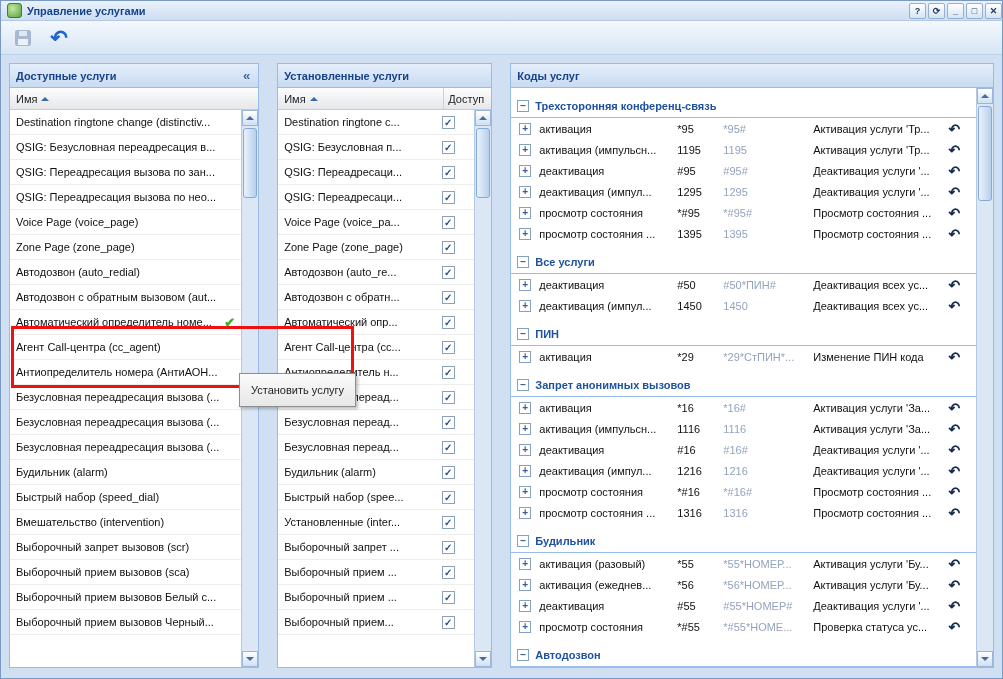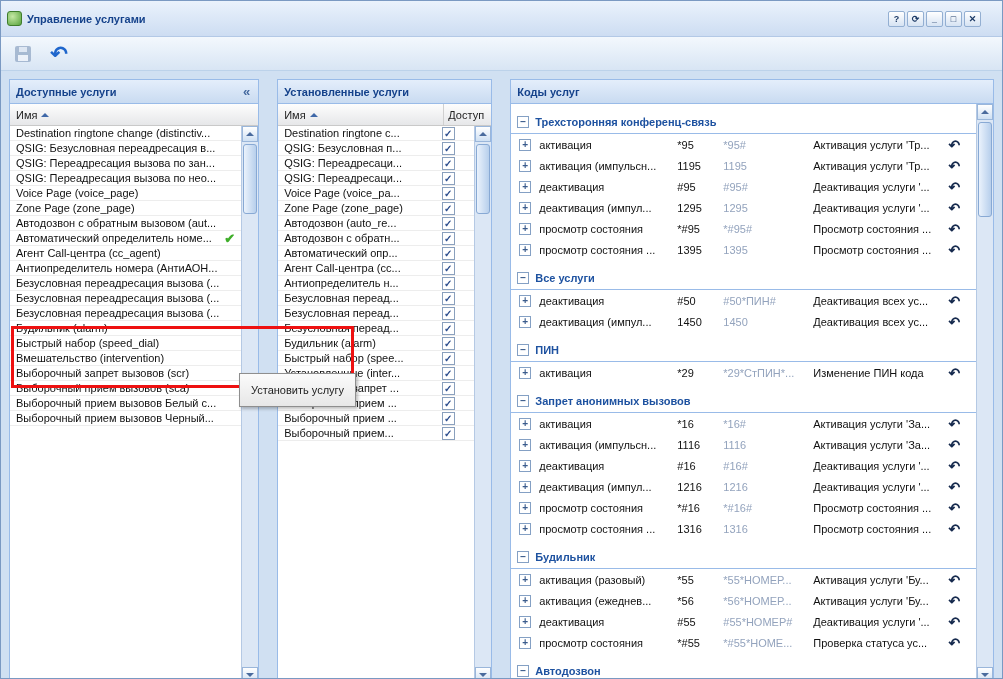--- a/index.html
+++ b/index.html
@@ -1,20 +1,20 @@
 <!DOCTYPE html>
 <html><head>
 <meta charset="utf-8">
 <style>
   * { box-sizing: border-box; }
   body { margin:0; background:#f4f4f4; font-family:"Liberation Sans", sans-serif; }
   .window { position:relative; width:1003px; height:679px; border:1px solid #7a99c2; background:#d0e0f2; overflow:hidden; }
 
   
-  .titlebar { height:36px; display:flex; align-items:center; gap:5px; padding:0 21px 0 6px;
+  .titlebar { height:20px; display:flex; align-items:center; gap:5px; padding:0 0 0 6px;
               background:linear-gradient(#eaf2fc,#cdddf2); border-bottom:1px solid #b3c9e6; }
   .app-icon { width:15px; height:15px; border-radius:3px; border:1px solid #3f7d2c;
               background:radial-gradient(circle at 35% 35%, #c4e8a4, #57a33c); }
   .win-title { font-size:11px; font-weight:bold; color:#15428b; margin-right:auto; }
   .win-controls { display:flex; gap:2px; }
   .win-btn { width:17px; height:16px; padding:0; font-size:9px; font-weight:bold; color:#1c3a66;
              background:linear-gradient(#ffffff,#d6e3f3); border:1px solid #93afd2; border-radius:2px;
              display:flex; align-items:center; justify-content:center; font-family:inherit; }
 
   
@@ -40,21 +40,21 @@
   .col-header { flex:0 0 22px; display:flex; background:linear-gradient(#fdfdfd,#e6e7e9);
                 border-bottom:1px solid #c9c9c9; font-size:11px; color:#222; }
   .col-cell { display:flex; align-items:center; gap:4px; padding:0 6px; }
   .col-name-cell { flex:1; }
   .col-access-cell { width:48px; border-left:1px solid #d0d0d0; padding:0 4px; }
   .sort-asc { width:0; height:0; border-left:4px solid transparent; border-right:4px solid transparent;
               border-bottom:4px solid #3f68a8; display:inline-block; }
 
   .panel-body { flex:1; display:flex; min-height:0; }
   .list { flex:1; overflow:hidden; }
-  .row { height:15px; border-bottom:1px solid #ededed; display:flex; align-items:center;
+  .row { height:25px; border-bottom:1px solid #ededed; display:flex; align-items:center;
          padding:0 6px; font-size:11px; color:#111; }
   .row-label { flex:1; white-space:nowrap; overflow:hidden; }
   .green-check { color:#3fae2a; font-size:13px; font-weight:bold; margin-left:4px; line-height:1; }
   .chk-cell { width:40px; display:flex; justify-content:center; }
   .checkbox { width:13px; height:13px; border:1px solid #8aa0bd; background:#fff; color:#2b4c8c;
               font-weight:bold; font-size:10px; line-height:11px; text-align:center; }
 
   
   .codes { flex:1; overflow:hidden; padding-top:6px; }
   .group-header { height:24px; display:flex; align-items:center; gap:6px; padding:0 4px 0 6px;
@@ -166,20 +166,24 @@
             </div>
             <div class="row">
               <span class="row-label">Voice Page (voice_page)</span>
               <span class="green-check" style="visibility: hidden;">✔</span>
             </div>
             <div class="row">
               <span class="row-label">Zone Page (zone_page)</span>
               <span class="green-check" style="visibility: hidden;">✔</span>
             </div>
             <div class="row">
+              <span class="row-label">Автодозвон (auto_redial)</span>
+              <span class="green-check" style="visibility: hidden;">✔</span>
+            </div>
+            <div class="row">
               <span class="row-label">Автодозвон с обратным вызовом (aut...</span>
               <span class="green-check" style="visibility: hidden;">✔</span>
             </div>
             <div class="row">
               <span class="row-label">Автоматический определитель номе...</span>
               <span class="green-check">✔</span>
             </div>
             <div class="row">
               <span class="row-label">Агент Call-центра (cc_agent)</span>
               <span class="green-check" style="visibility: hidden;">✔</span>

